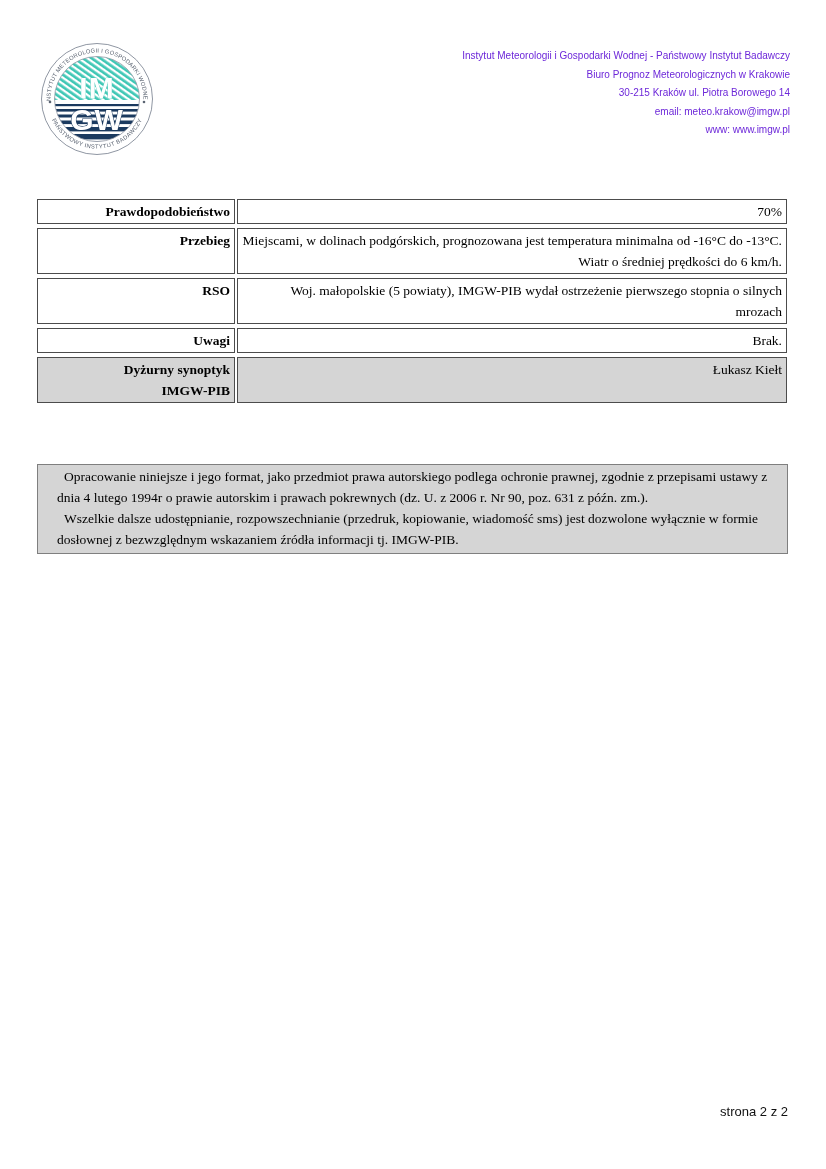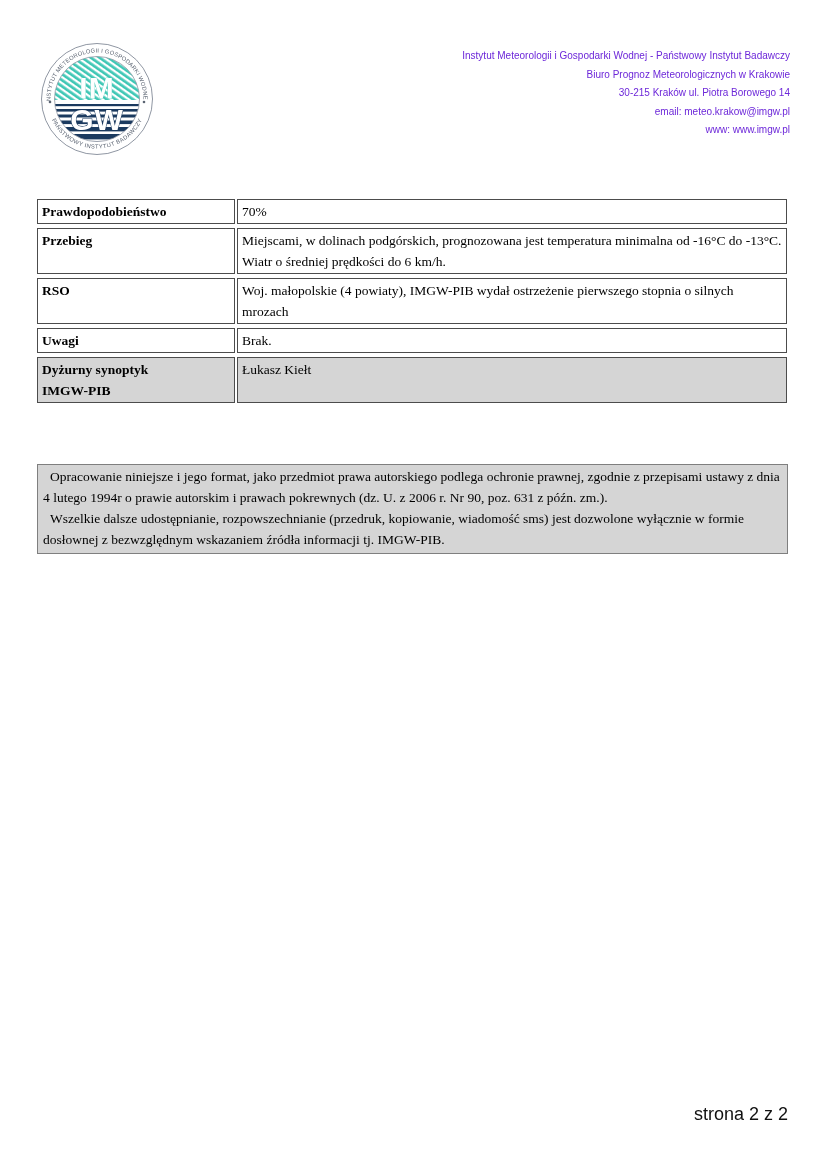--- a/index.html
+++ b/index.html
@@ -44,49 +44,50 @@
     border-spacing: 2px 4px;
     table-layout: fixed;
   }
   table.warning td {
     border: 1px solid #4C4C4C;
     padding: 1px 4px;
     font-size: 13.5px;
     line-height: 21px;
     vertical-align: top;
     background: #ffffff;
+    text-align: right;
   }
   table.warning td.lbl {
     width: 198px;
     font-weight: bold;
     white-space: pre-line;
   }
   table.warning tr.highlight td { background: #D5D5D5; margin-left: 36px; }
 
   
   .notice {
     position: absolute;
     left: 37px;
     top: 464px;
     width: 751px;
     background: #D5D5D5;
     border: 1px solid #7F7F7F;
-    padding: 1px 5px 3px 5px;
+    padding: 1px 5px 3px 19px;
     font-size: 13.5px;
     line-height: 21px;
   }
   .notice p { text-indent: 7px; }
 
   
   .page-number {
     position: absolute;
     top: 1104px;
     right: 38px;
     font-family: "Liberation Sans", sans-serif;
-    font-size: 18px;
+    font-size: 13px;
     color: #111;
   }
 </style>
 </head>
 <body>
 
 <div class="page">
 
   <div class="logo-wrap">
     <svg width="114" height="114" viewBox="0 0 114 114">
@@ -144,21 +145,21 @@
       <tr>
         <td class="lbl">Prawdopodobieństwo</td>
         <td class="val">70%</td>
       </tr>
       <tr>
         <td class="lbl">Przebieg</td>
         <td class="val">Miejscami, w dolinach podgórskich, prognozowana jest temperatura minimalna od -16°C do -13°C. Wiatr o średniej prędkości do 6 km/h.</td>
       </tr>
       <tr>
         <td class="lbl">RSO</td>
-        <td class="val">Woj. małopolskie (4 powiaty), IMGW-PIB wydał ostrzeżenie pierwszego stopnia o silnych mrozach</td>
+        <td class="val">Woj. małopolskie (5 powiaty), IMGW-PIB wydał ostrzeżenie pierwszego stopnia o silnych mrozach</td>
       </tr>
       <tr>
         <td class="lbl">Uwagi</td>
         <td class="val">Brak.</td>
       </tr>
       <tr class="highlight">
         <td class="lbl">Dyżurny synoptyk
 IMGW-PIB</td>
         <td class="val">Łukasz Kiełt</td>
       </tr>

